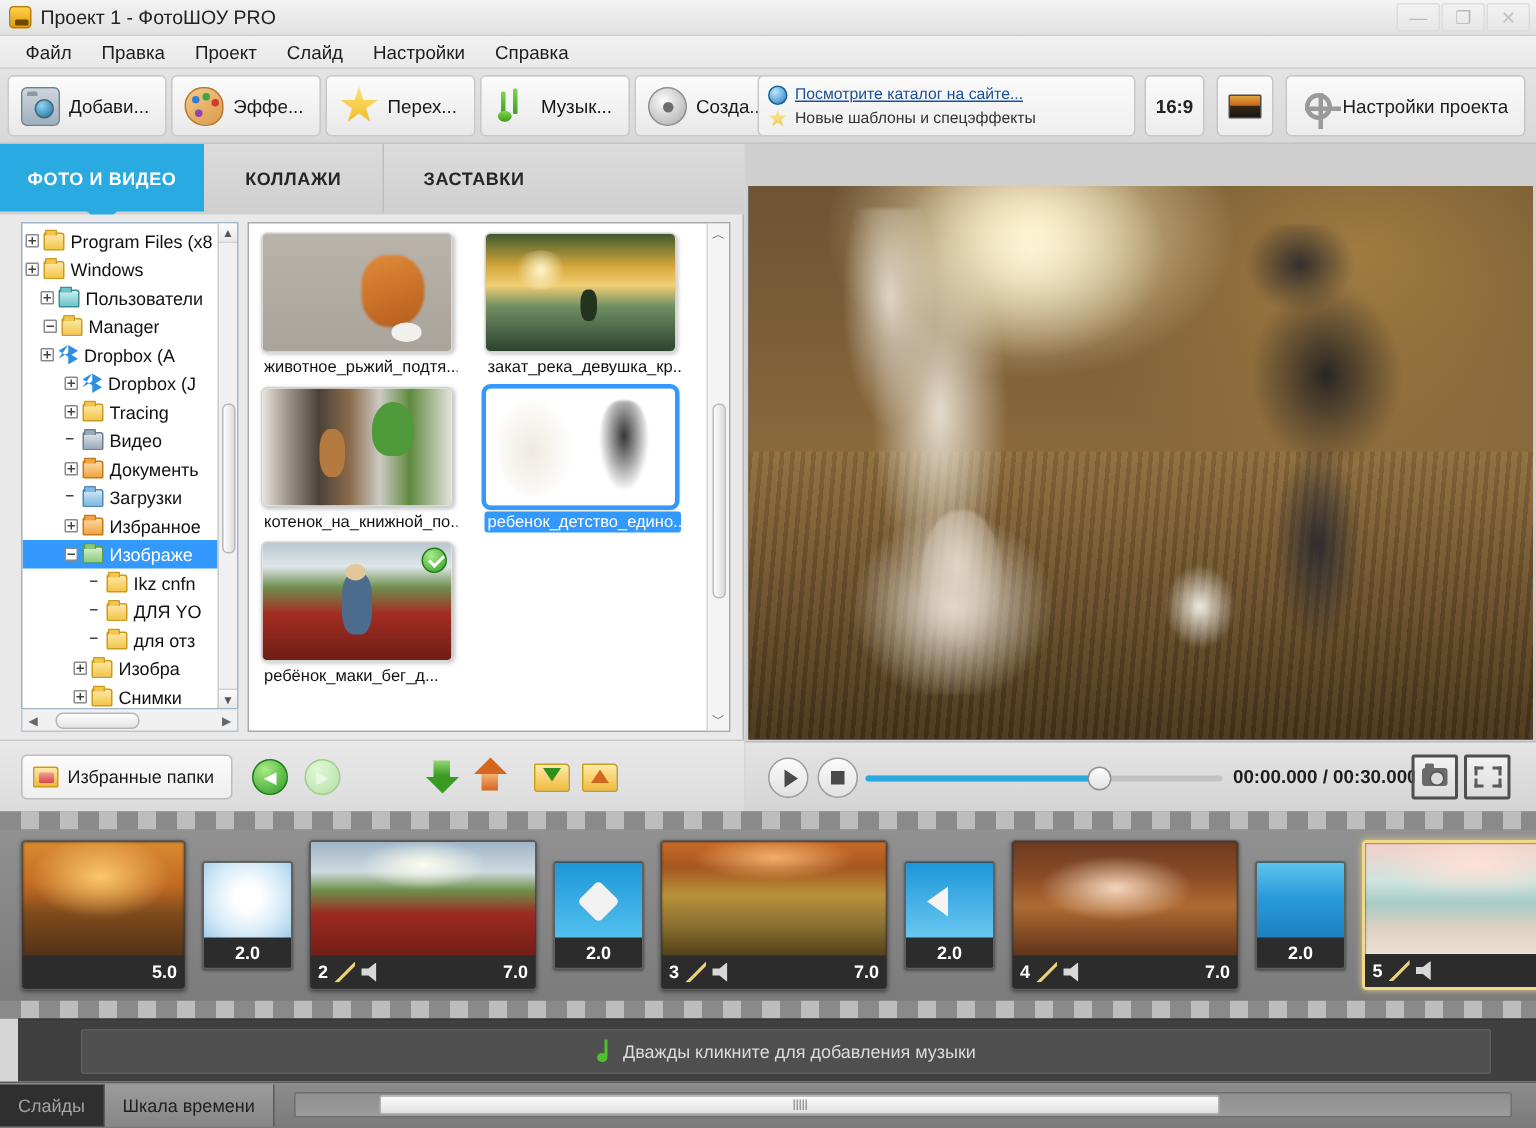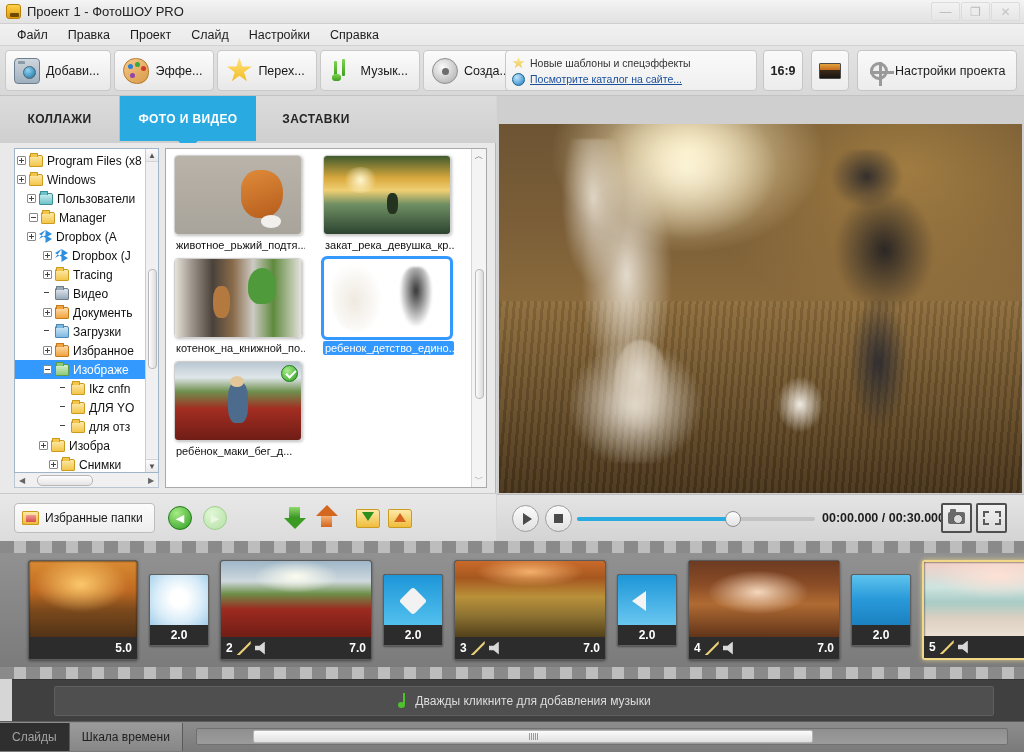--- a/index.html
+++ b/index.html
@@ -653,42 +653,42 @@
         <span>Музык...</span>
       </div>
       <div class="tool-btn">
         <div class="tool-ico ico-disc"></div>
         <span>Созда...</span>
       </div>
     </div>
 
     <div class="promo">
       <div class="promo-row">
+        <div class="globe-sm"></div>
+        <span class="promo-link">Посмотрите каталог на сайте...</span>
+      </div>
+      <div class="promo-row">
         <div class="star-sm"></div>
         <span class="promo-text">Новые шаблоны и спецэффекты</span>
-      </div>
-      <div class="promo-row">
-        <div class="globe-sm"></div>
-        <span class="promo-link">Посмотрите каталог на сайте...</span>
       </div>
     </div>
 
     <div class="ratio-btn">16:9</div>
     <div class="screen-btn">
       <div class="mini-screen"></div>
     </div>
     <div class="settings-btn">
       <div class="gear"></div>
       <span>Настройки проекта</span>
     </div>
   </div>
 
   <div class="tabbar">
+    <div class="tab t1 active">ФОТО И ВИДЕО</div>
     <div class="tab t2">КОЛЛАЖИ</div>
-    <div class="tab t1 active">ФОТО И ВИДЕО</div>
     <div class="tab t4">ЗАСТАВКИ</div>
   </div>
 
   <div class="leftpanel">
 
     <div class="tree-wrap">
       <div class="tree">
         <div class="tnode" style="padding-left:2px">
           <div class="exp plus"></div>
           <div class="fld"></div>
@@ -757,21 +757,21 @@
         <div class="tnode" style="padding-left:44px">
           <div class="exp none"></div>
           <div class="fld"></div>
           <span class="lbl">ДЛЯ YO</span>
         </div>
         <div class="tnode" style="padding-left:44px">
           <div class="exp none"></div>
           <div class="fld"></div>
           <span class="lbl">для отз</span>
         </div>
-        <div class="tnode" style="padding-left:24px">
+        <div class="tnode" style="padding-left:34px">
           <div class="exp plus"></div>
           <div class="fld"></div>
           <span class="lbl">Изобра</span>
         </div>
         <div class="tnode" style="padding-left:34px">
           <div class="exp plus"></div>
           <div class="fld"></div>
           <span class="lbl">Снимки</span>
         </div>
 
@@ -910,21 +910,21 @@
   </div>
 
   <div class="timeline">
     <div class="film-strip"></div>
     <div class="film-strip bot"></div>
     <div class="tl-arrow l">‹</div>
     <div class="tl-arrow r">›</div>
 
     <div class="tl-inner">
 
-      <div class="slide" style="width:110px;margin-left:14px;">
+      <div class="slide" style="width:110px;">
         <div class="img p-bike"></div>
         <div class="bar">
           <span class="dur">5.0</span>
         </div>
       </div>
 
       <div class="trans">
         <div class="img t-white"></div>
         <div class="bar">2.0</div>
       </div>

